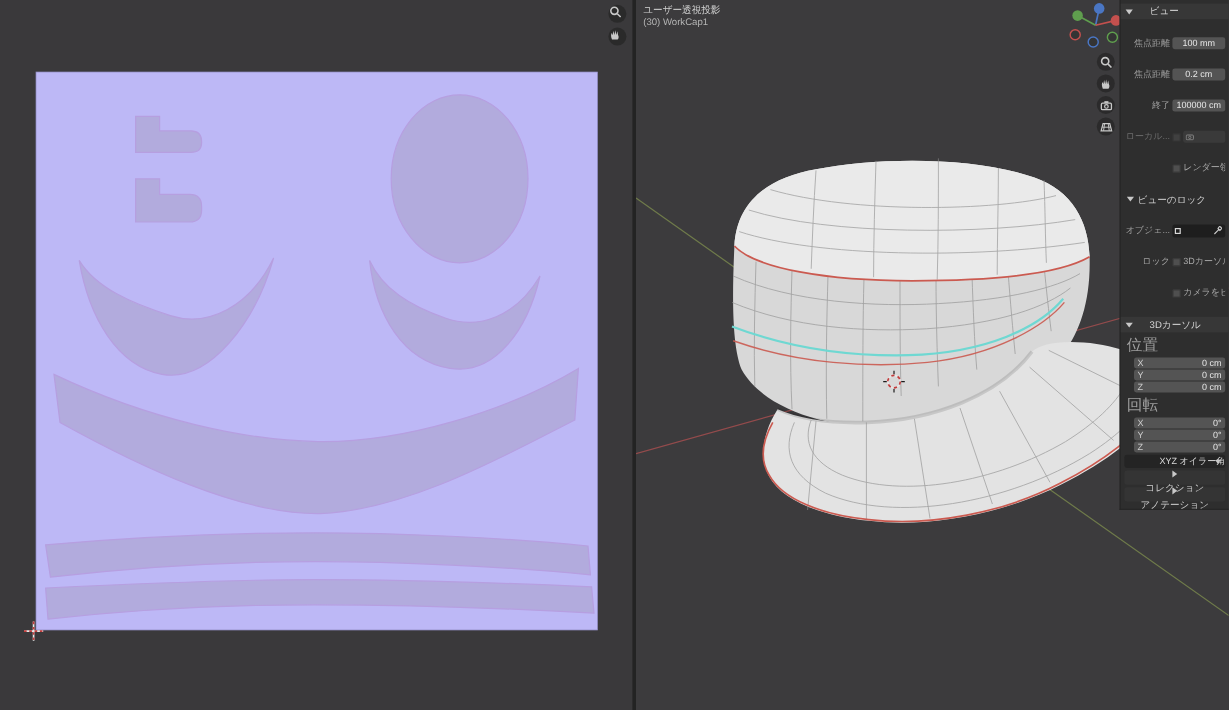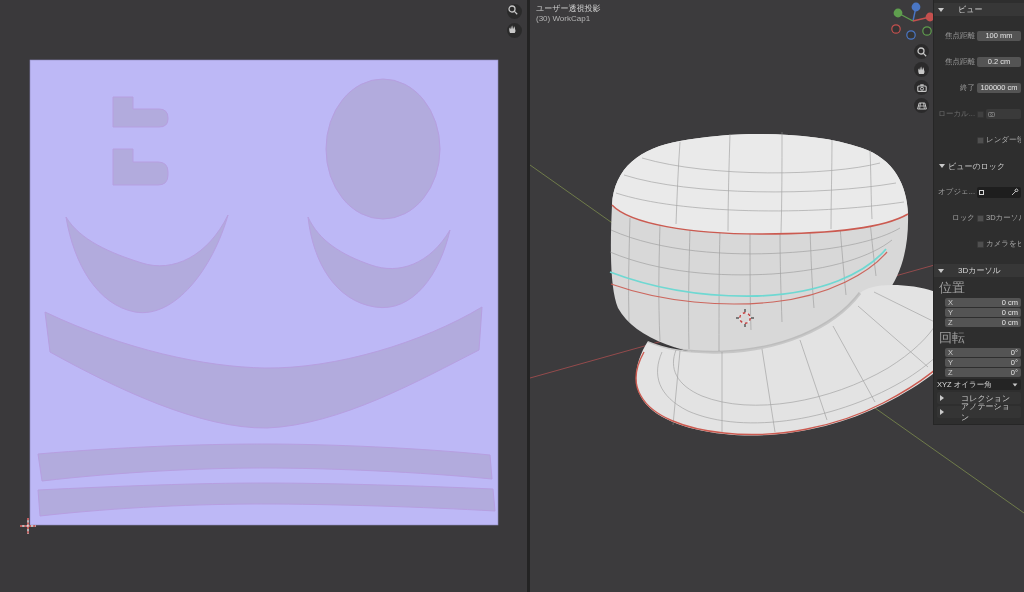--- a/index.html
+++ b/index.html
@@ -28,22 +28,22 @@
   .icon-btn svg { display:block; }
 
   
   .npanel { position:absolute; right:0; top:0; width:91px;
     background:var(--panel-bg,#2e2e2e); padding:2px 3px 4px 3px;
     border-left:1px solid #262626; border-bottom:1px solid #262626;
     font-size:8px; color:var(--label-text,#b4b4b4); }
   .sec-header { display:flex; align-items:center; gap:14px; height:13px;
     color:#d8d8d8; background:#373737; margin:1px -3px 2px; padding:0 4px; }
   .sub-header { display:flex; align-items:center; gap:3px; height:12px; color:#cfcfcf; margin:2px 0 1px 2px;font-family:Liberation Serif, serif; }
-  .closed-panel { display:flex; align-items:center; gap:17px; height:12px; color:#cfcfcf;
-    background:#343434; border-radius:2px; margin:2px 0; padding:0 3px; }
+  .closed-panel { display:flex; align-items:center; gap:3px; height:12px; color:#cfcfcf;
+    background:#343434; border-radius:2px; margin:2px 0; padding:0 3px;flex-direction:column; }
   .car { width:0; height:0; display:inline-block; }
   .car.down { border-left:3px solid transparent; border-right:3px solid transparent; border-top:4px solid #c9c9c9; }
   .car.right { border-top:3px solid transparent; border-bottom:3px solid transparent; border-left:4px solid #c9c9c9; }
   .prow { display:flex; align-items:center; gap:2px; height:12px; margin:14px 0; }
   .plabel { width:38px; text-align:right; color:#9f9f9f; font-size:7.5px;
     white-space:nowrap; overflow:hidden; flex:none; }
   .pfield { flex:1; height:10px; background:var(--field-bg,#545454); border-radius:2px;
     color:var(--field-text,#e6e6e6); font-size:7.5px; text-align:center; line-height:10px;
     white-space:nowrap; overflow:hidden; }
   .checkbox { width:7px; height:7px; background:#4f4f4f; border:1px solid #3a3a3a; border-radius:1px; flex:none; }
@@ -54,21 +54,21 @@
   .dim { opacity:.55; }
   .minifield { flex:1; height:10px; background:#454545; border-radius:2px;
     display:flex; align-items:center; padding:0 2px; gap:2px; }
   .vgroup { margin:1px 0 2px 8px; }
   .vfield { display:flex; align-items:center; height:9px; background:var(--field-bg,#545454);
     border-radius:2px; margin-bottom:1px; padding:0 3px; font-size:7.5px; color:var(--field-text,#e6e6e6); }
   .vfield .ax { color:#cfcfcf; }
   .vfield .val { margin-left:auto;text-align:center; }
   .glabel { font-size:13px; color:#9f9f9f; margin:2px 0 1px 2px; }
   .dropdown { height:11px; background:#242424; border-radius:2px; margin:2px 0;
-    display:flex; align-items:center; justify-content:flex-start; gap:3px;
+    display:flex; align-items:center; justify-content:flex-end; gap:3px;
     color:#dcdcdc; font-size:7.5px; position:relative; }
   .dropdown .car.down { position:absolute; right:3px; top:4px; transform:scale(.8); }
 </style>
 </head>
 <body>
 
 <div class="stage">
 
   <div class="uv-editor">
     <svg width="527" height="592" viewBox="0 0 527 592">

